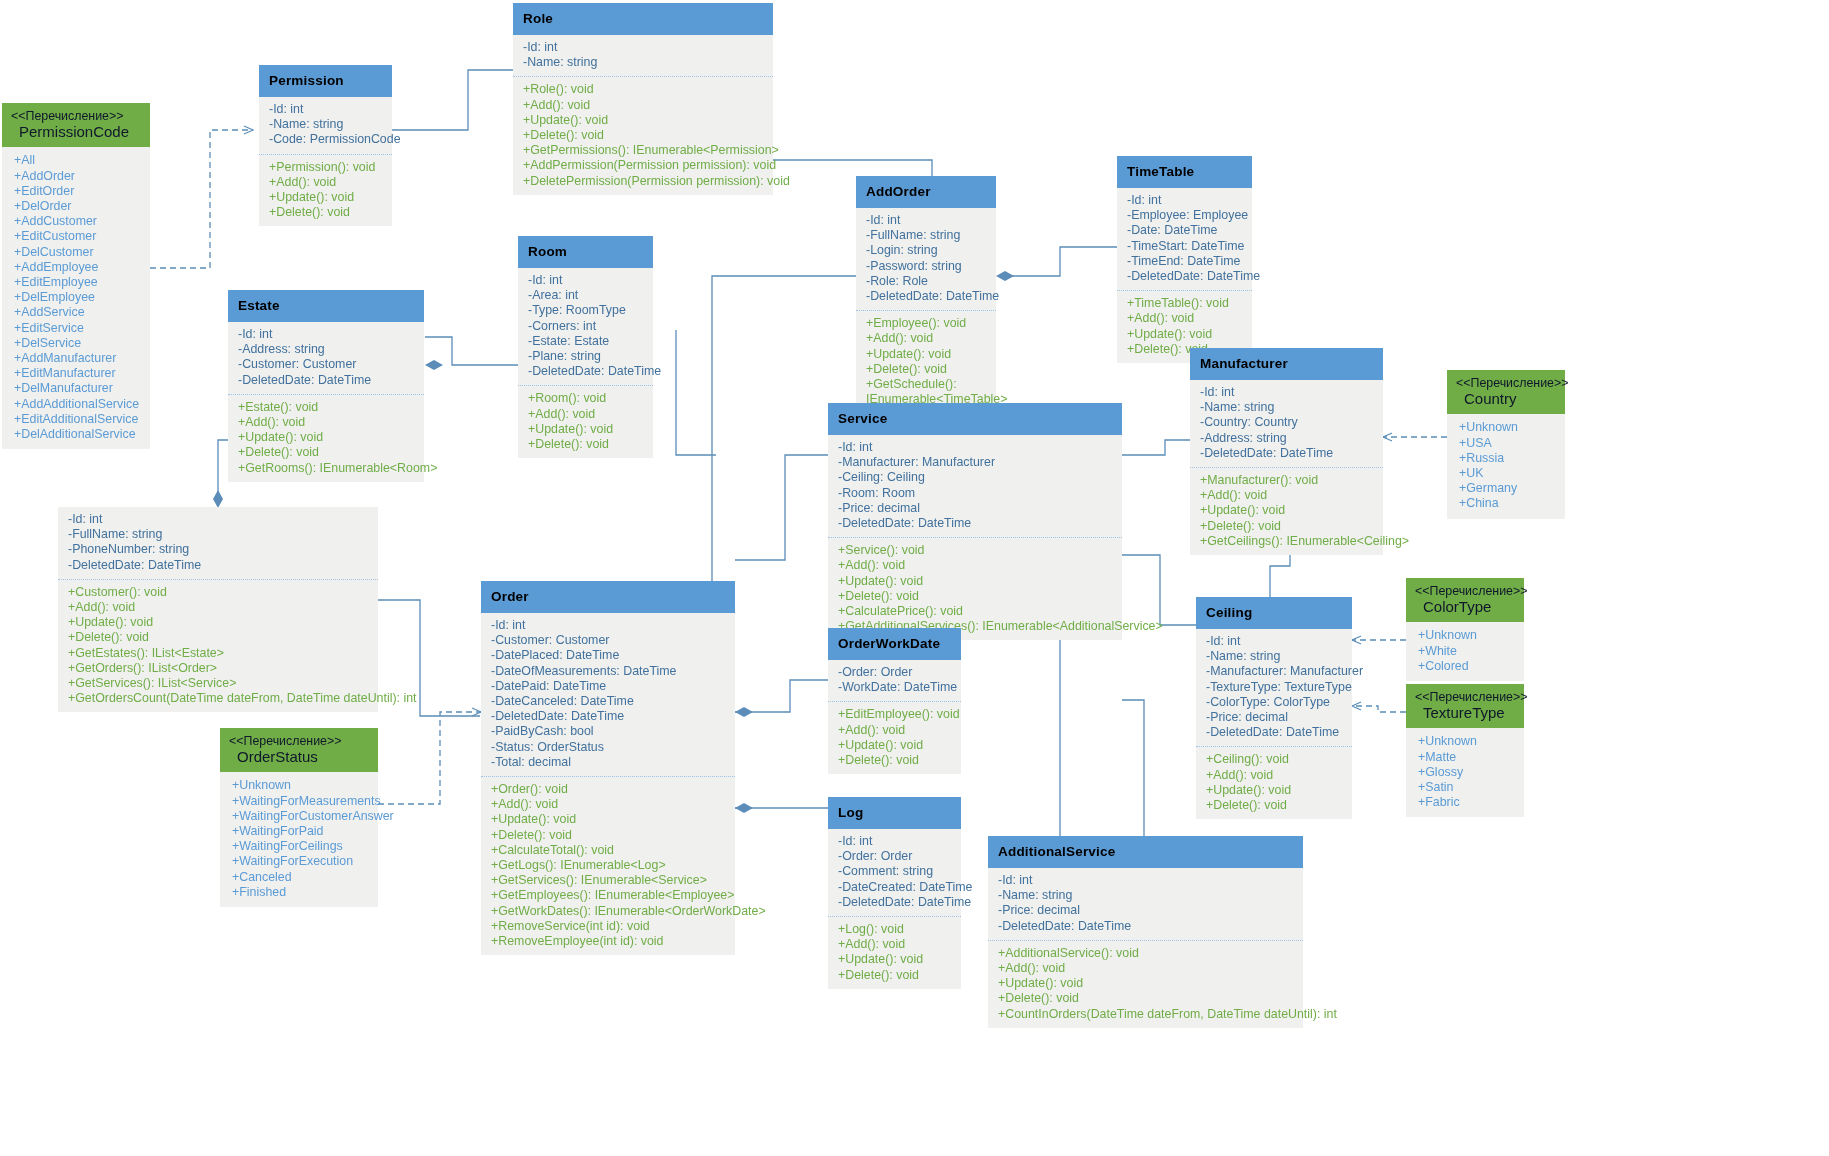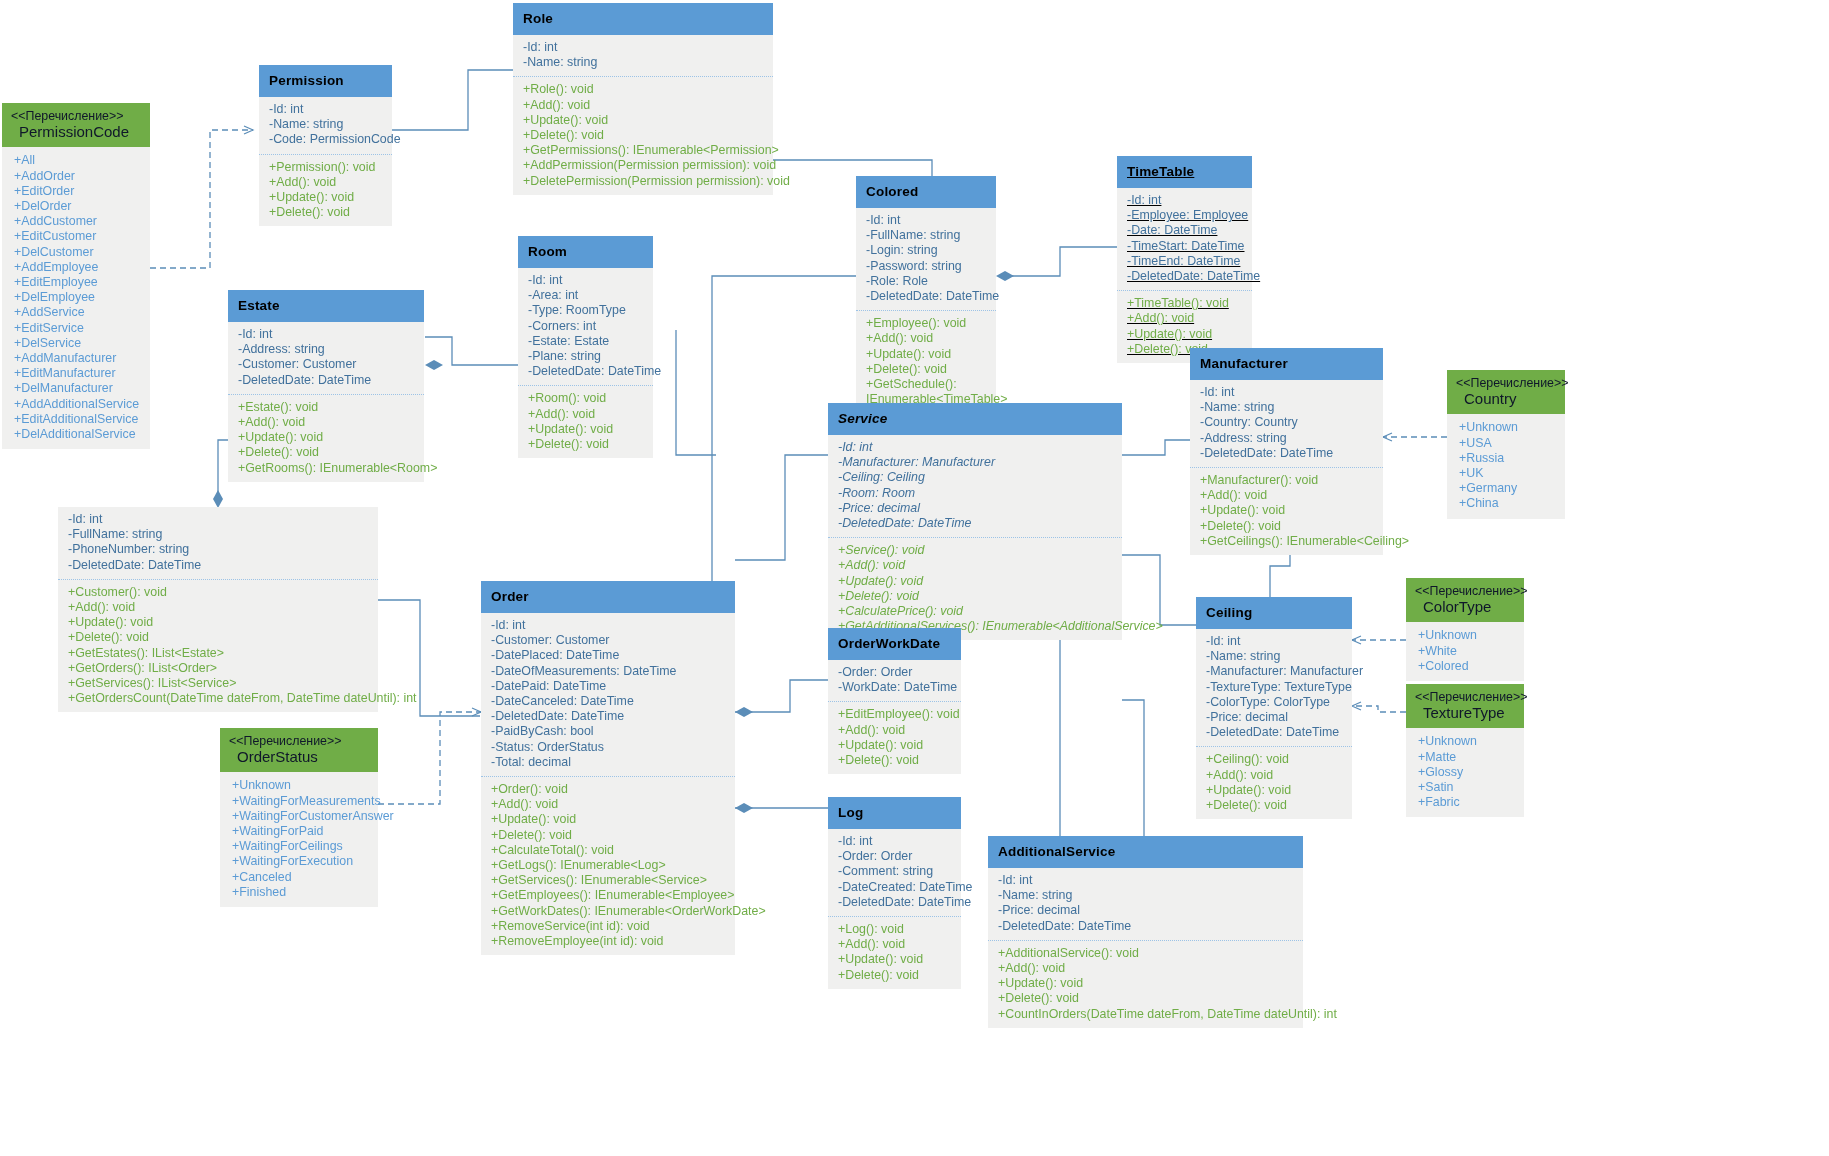--- a/index.html
+++ b/index.html
@@ -140,39 +140,39 @@
       <div class="row">+Add(): void</div>
       <div class="row">+Update(): void</div>
       <div class="row">+Delete(): void</div>
       <div class="row">+GetPermissions(): IEnumerable&lt;Permission&gt;</div>
       <div class="row">+AddPermission(Permission permission): void</div>
       <div class="row">+DeletePermission(Permission permission): void</div>
     </div>
   </div>
 
   <div class="uml" style="left:856px;top:176px;width:140px;">
-    <div class="hdr">Colored</div>
+    <div class="hdr">AddOrder</div>
     <div class="sec attrs">
       <div class="row">-Id: int</div>
       <div class="row">-FullName: string</div>
       <div class="row">-Login: string</div>
       <div class="row">-Password: string</div>
       <div class="row">-Role: Role</div>
       <div class="row">-DeletedDate: DateTime</div>
     </div>
     <div class="sec ops">
       <div class="row">+Employee(): void</div>
       <div class="row">+Add(): void</div>
       <div class="row">+Update(): void</div>
       <div class="row">+Delete(): void</div>
       <div class="row wrap">+GetSchedule(): IEnumerable&lt;TimeTable&gt;</div>
     </div>
   </div>
 
-  <div class="uml" style="left:1117px;top:156px;width:135px;text-decoration:underline;">
+  <div class="uml" style="left:1117px;top:156px;width:135px;">
     <div class="hdr">TimeTable</div>
     <div class="sec attrs">
       <div class="row">-Id: int</div>
       <div class="row">-Employee: Employee</div>
       <div class="row">-Date: DateTime</div>
       <div class="row">-TimeStart: DateTime</div>
       <div class="row">-TimeEnd: DateTime</div>
       <div class="row">-DeletedDate: DateTime</div>
     </div>
     <div class="sec ops">
@@ -277,21 +277,21 @@
       <div class="row">+CalculateTotal(): void</div>
       <div class="row">+GetLogs(): IEnumerable&lt;Log&gt;</div>
       <div class="row">+GetServices(): IEnumerable&lt;Service&gt;</div>
       <div class="row">+GetEmployees(): IEnumerable&lt;Employee&gt;</div>
       <div class="row">+GetWorkDates(): IEnumerable&lt;OrderWorkDate&gt;</div>
       <div class="row">+RemoveService(int id): void</div>
       <div class="row">+RemoveEmployee(int id): void</div>
     </div>
   </div>
 
-  <div class="uml" style="left:828px;top:403px;width:294px;font-style:italic;">
+  <div class="uml" style="left:828px;top:403px;width:294px;">
     <div class="hdr">Service</div>
     <div class="sec attrs">
       <div class="row">-Id: int</div>
       <div class="row">-Manufacturer: Manufacturer</div>
       <div class="row">-Ceiling: Ceiling</div>
       <div class="row">-Room: Room</div>
       <div class="row">-Price: decimal</div>
       <div class="row">-DeletedDate: DateTime</div>
     </div>
     <div class="sec ops">

